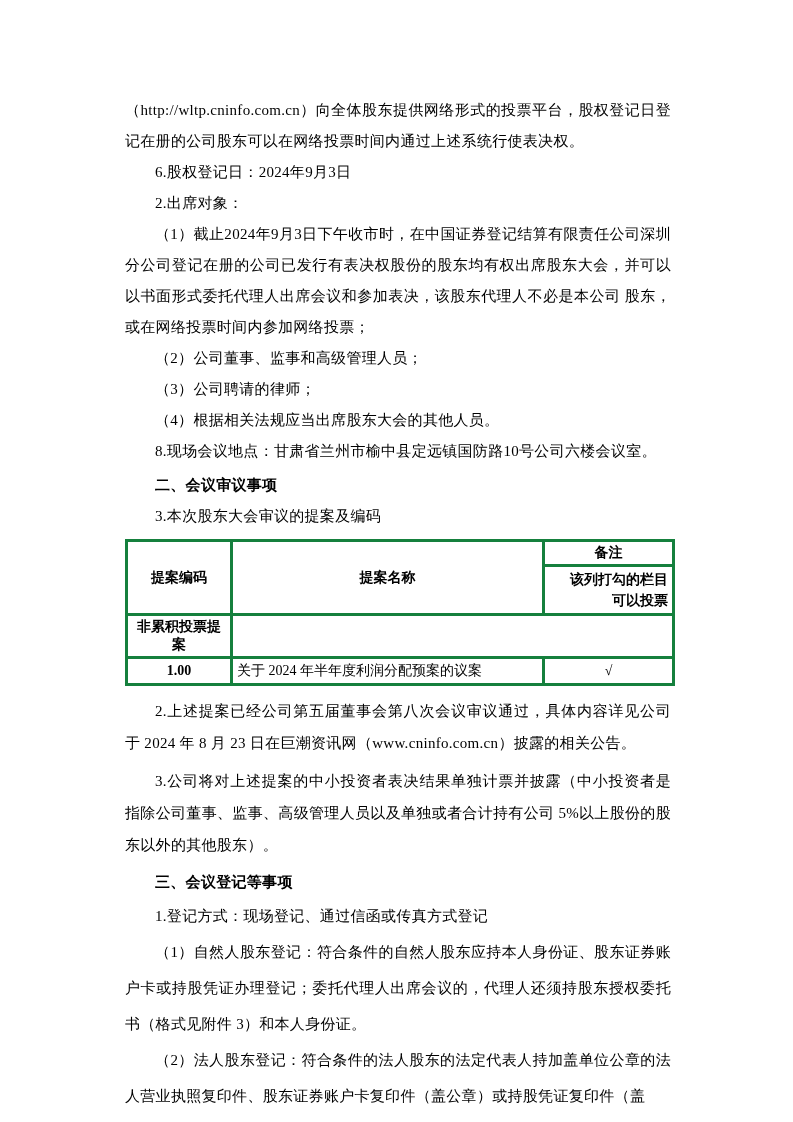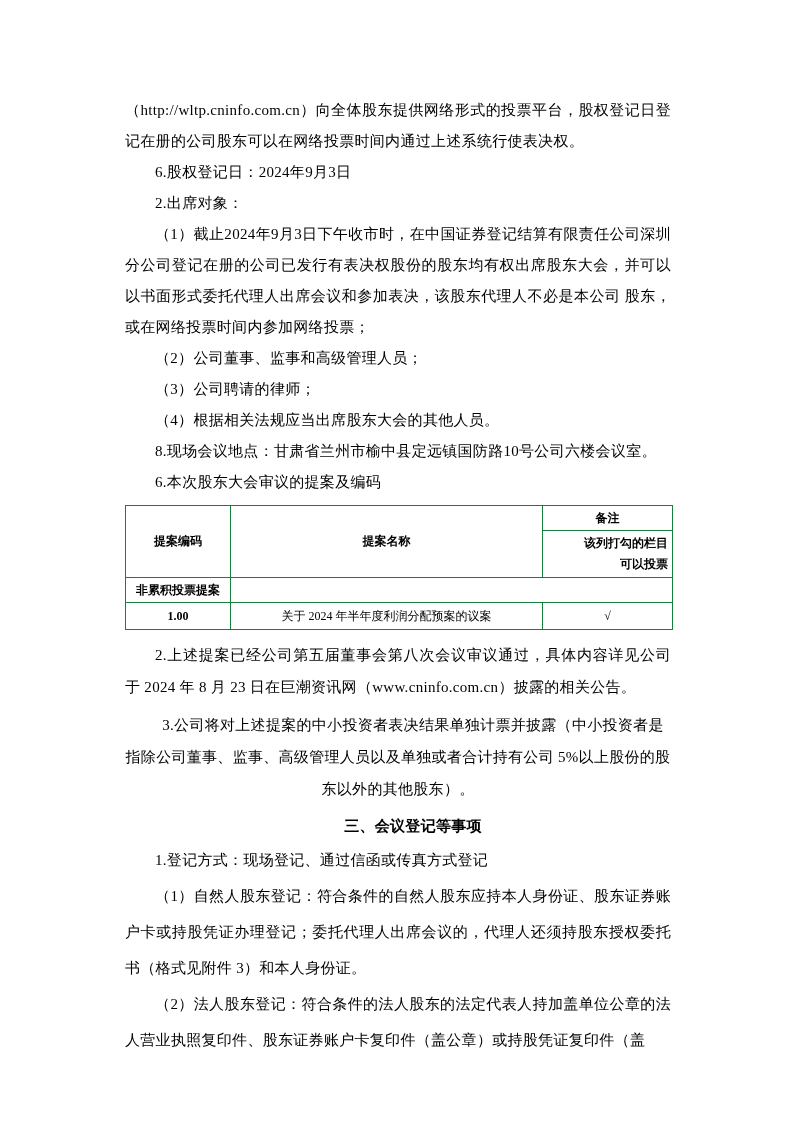--- a/index.html
+++ b/index.html
@@ -29,50 +29,50 @@
   .heading {
     font-size: 15px;
     font-weight: bold;
     line-height: 31px;
     text-indent: 2em;
     margin-top: 3px;
     letter-spacing: 0.3px;
   }
   .loose { line-height: 36px; }
   .mid { line-height: 32px; }
-  .gap-top { margin-top: 6px; text-align: center; }
+  .gap-top { margin-top: 6px; }
 
   table.proposal {
     border-collapse: collapse;
     table-layout: fixed;
     width: 547px;
     margin: 7px 0 9px 0;
   }
   table.proposal td {
-    border: 1px solid #15803d;
-    font-size: 12px;
+    border: 3px solid #15803d;
+    font-size: 14px;
     vertical-align: middle;
     padding: 2px 4px;
     overflow: hidden;
   }
   table.proposal td.th {
     font-weight: bold;
     text-align: center;
   }
   table.proposal td.sub {
     font-weight: bold;
     text-align: right;
     line-height: 21px;
     height: 46px;
   }
   table.proposal tr.hdr1 td { height: 25px; }
   table.proposal tr.cat td { height: 25px; }
   table.proposal tr.row td { height: 27px; }
   .cell-center { text-align: center; font-weight: bold; }
-  .cell-name { text-align: center; padding-left: 6px; }
+  .cell-name { text-align: left; padding-left: 6px; }
   .col-code { width: 105px; }
   .col-name { width: 312px; }
   .col-remark { width: 130px; }
 </style>
 </head>
 <body>
 
 <div class="page">
 
   <p class="para">（http://wltp.cninfo.com.cn）向全体股东提供网络形式的投票平台，股权登记日登记在册的公司股东可以在网络投票时间内通过上述系统行使表决权。</p>
@@ -84,22 +84,23 @@
   <p class="para indent">（1）截止2024年9月3日下午收市时，在中国证券登记结算有限责任公司深圳分公司登记在册的公司已发行有表决权股份的股东均有权出席股东大会，并可以以书面形式委托代理人出席会议和参加表决，该股东代理人不必是本公司 股东，或在网络投票时间内参加网络投票；</p>
 
   <p class="para indent">（2）公司董事、监事和高级管理人员；</p>
 
   <p class="para indent">（3）公司聘请的律师；</p>
 
   <p class="para indent">（4）根据相关法规应当出席股东大会的其他人员。</p>
 
   <p class="para indent">8.现场会议地点：甘肃省兰州市榆中县定远镇国防路10号公司六楼会议室。</p>
 
+  <h3 class="heading">二、会议审议事项</h3>
 
-  <p class="para indent">6.本次股东大会审议的提案及编码</p>
+  <p class="para indent">3.本次股东大会审议的提案及编码</p>
 
   <table class="proposal">
     <colgroup>
       <col class="col-code">
       <col class="col-name">
       <col class="col-remark">
     </colgroup>
     <tbody>
       <tr class="hdr1">
         <td class="th" rowspan="2">提案编码</td>

